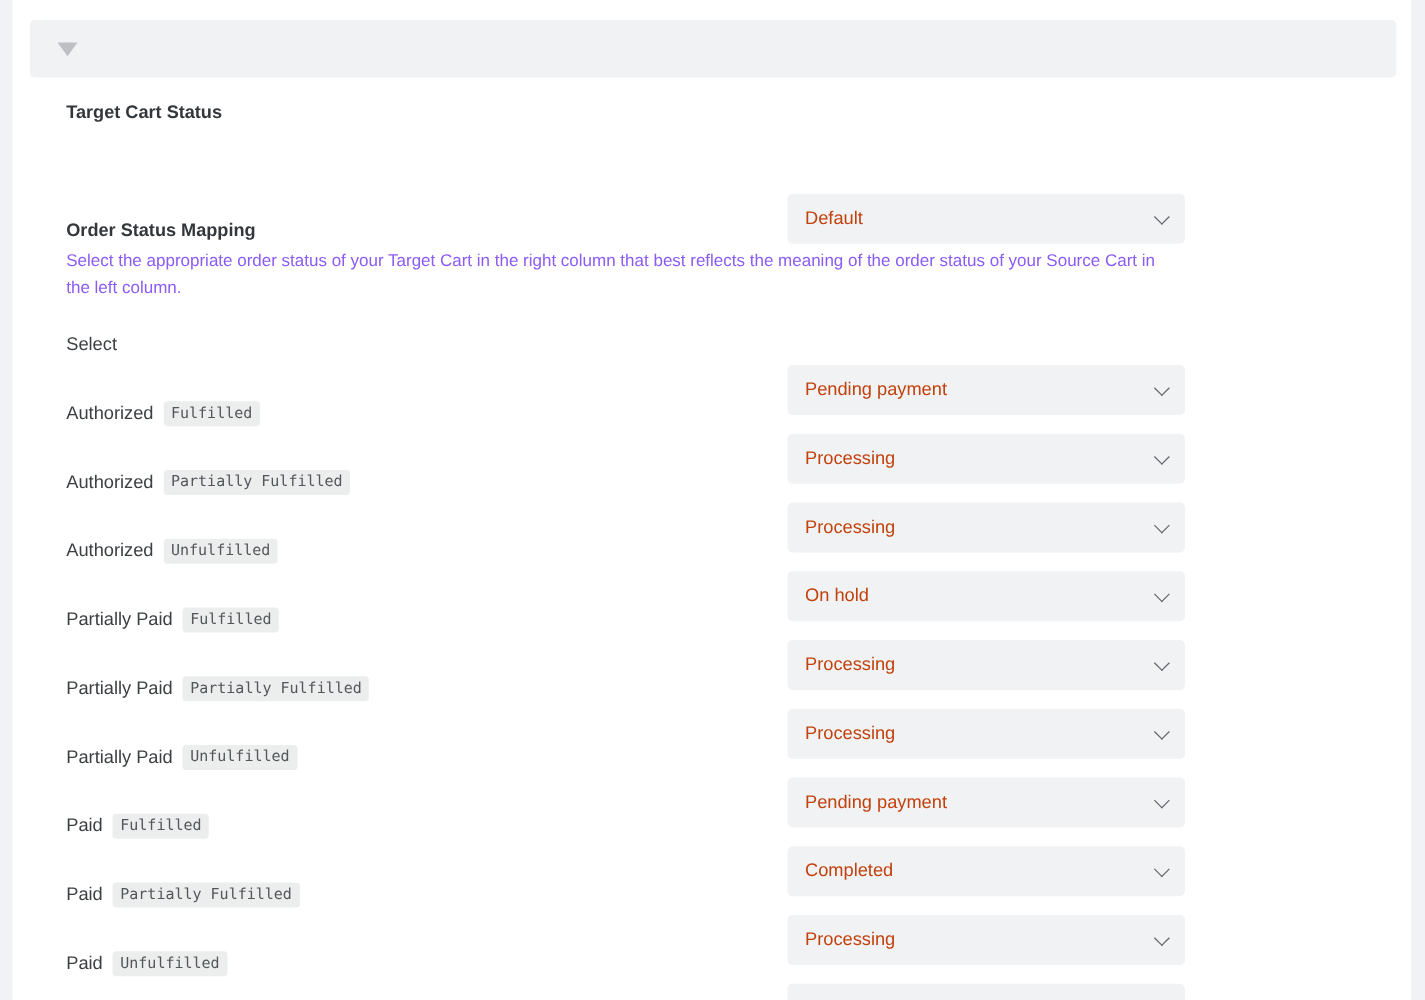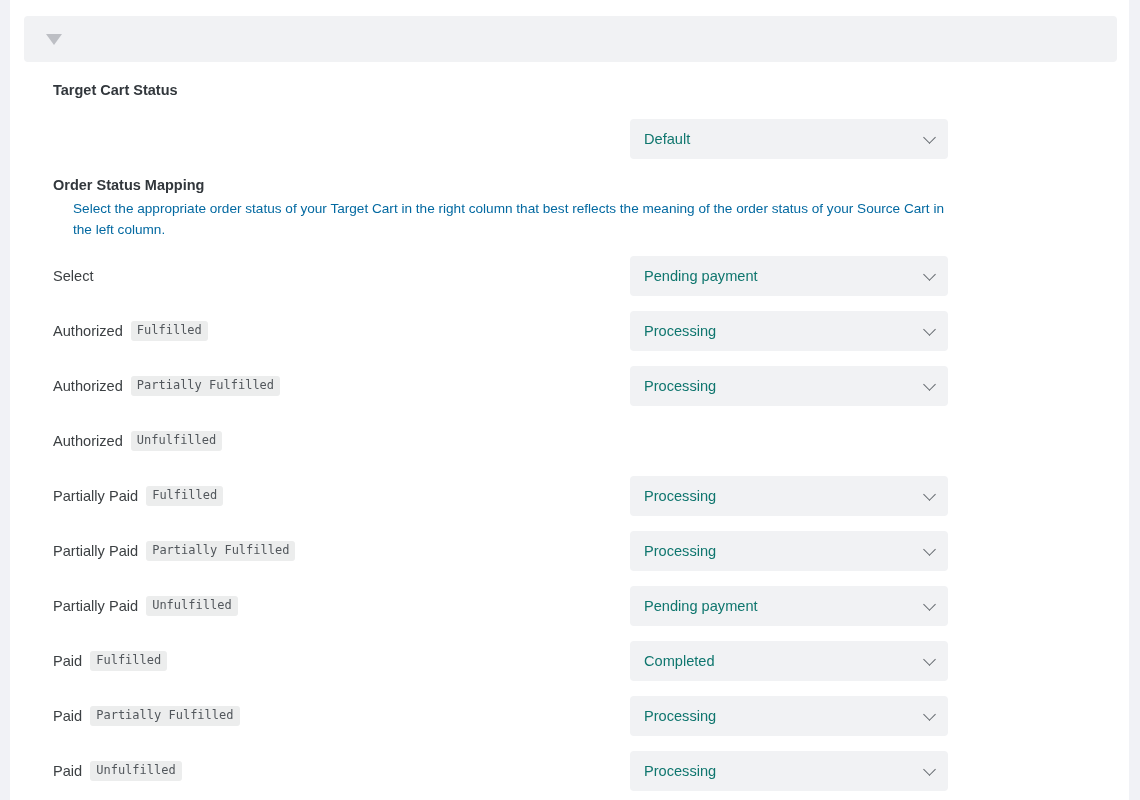--- a/index.html
+++ b/index.html
@@ -79,22 +79,21 @@
   #target-cart-options-title { top: 20px; }
   #order-status-mapping-title { top: 115px; }
 
   .group-desc {
     position: absolute;
     left: 43px;
     top: 136px;
     width: 880px;
     font-size: 13.6px;
     line-height: 21px;
-    color: #0369a1;
-    margin-left: 20px;
+    color: #8b5cf6;
   }
 
   
   .form-row {
     position: absolute;
     left: 0;
     width: 1119px;
     height: 40px;
   }
   .row-label {
@@ -154,25 +153,26 @@
   .select-box {
     width: 100%;
     height: 40px;
     background: #f1f2f4;
     border: none;
     border-radius: 4px;
     display: flex;
     align-items: center;
     padding: 0 34px 0 14px;
     font-size: 14.6px;
-    color: #0f766e;
+    color: #c2410c;
     cursor: pointer;
     position: relative;
     white-space: nowrap;
     overflow: hidden;
+    margin-top: 36px;
   }
   .chevron {
     position: absolute;
     right: 14px;
     top: 50%;
     width: 9px;
     height: 9px;
     margin-top: -6px;
     border-right: 1.6px solid #63686d;
     border-bottom: 1.6px solid #63686d;
@@ -241,20 +241,26 @@
                 <span>Processing</span>
                 <span class="chevron"></span>
               </div>
             </div>
           </div>
           <div class="form-row" style="top: 359px;">
             <div class="row-label">
               <span class="label-text">Authorized</span>
               <span class="code-badge">Unfulfilled</span>
             </div>
+            <div class="select-wrap">
+              <div class="select-box">
+                <span>On hold</span>
+                <span class="chevron"></span>
+              </div>
+            </div>
           </div>
           <div class="form-row" style="top: 414px;">
             <div class="row-label">
               <span class="label-text">Partially Paid</span>
               <span class="code-badge">Fulfilled</span>
             </div>
             <div class="select-wrap">
               <div class="select-box">
                 <span>Processing</span>
                 <span class="chevron"></span>

